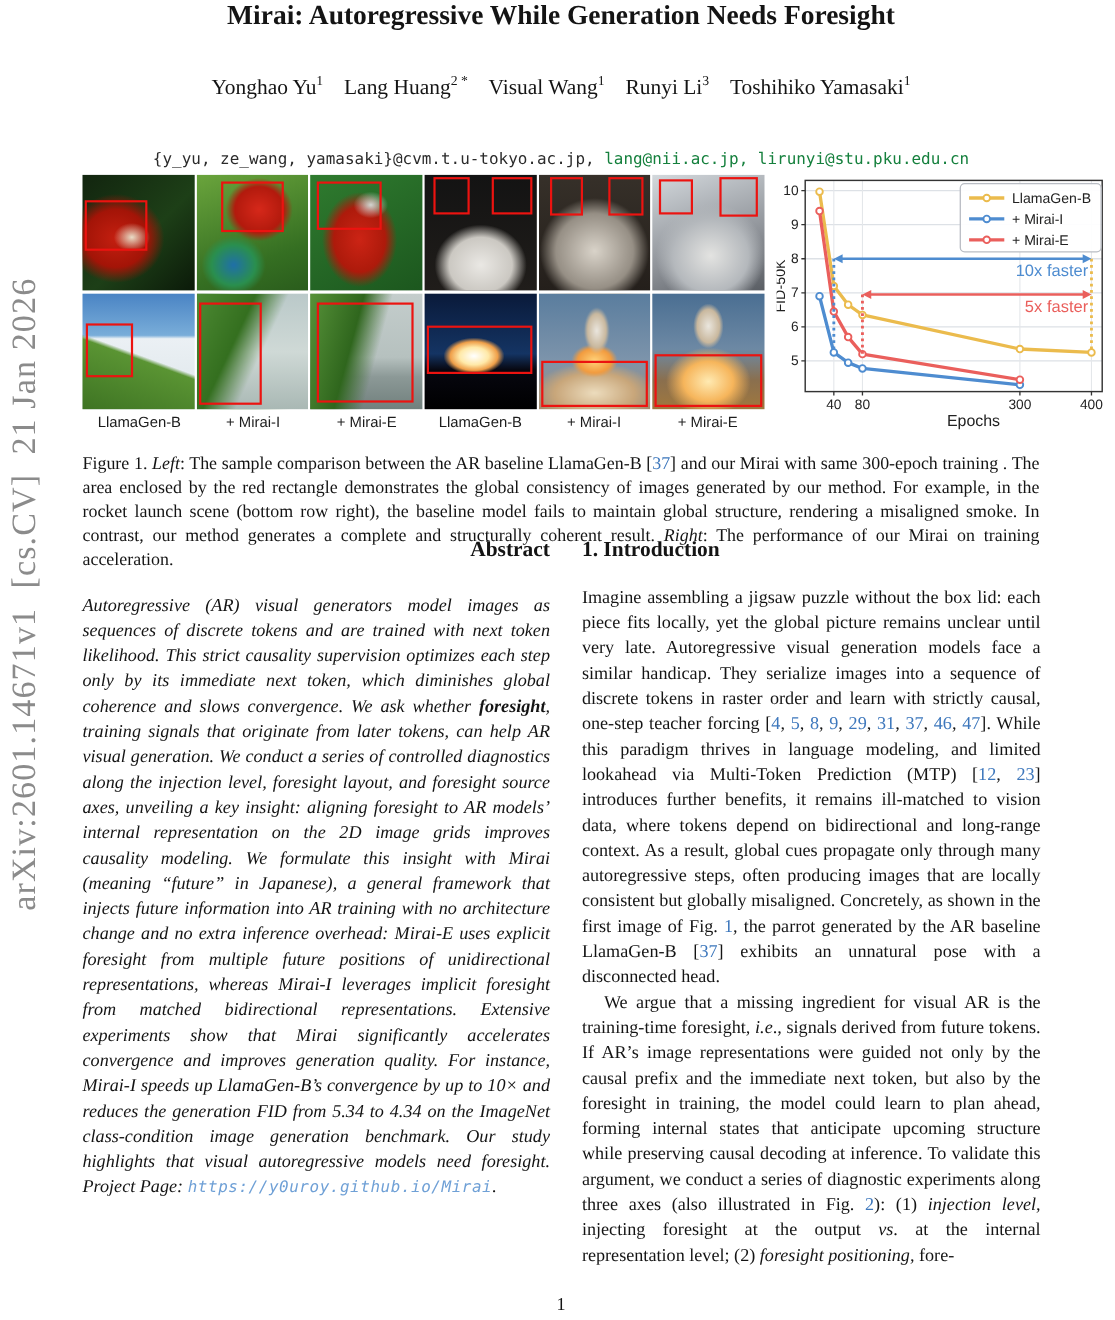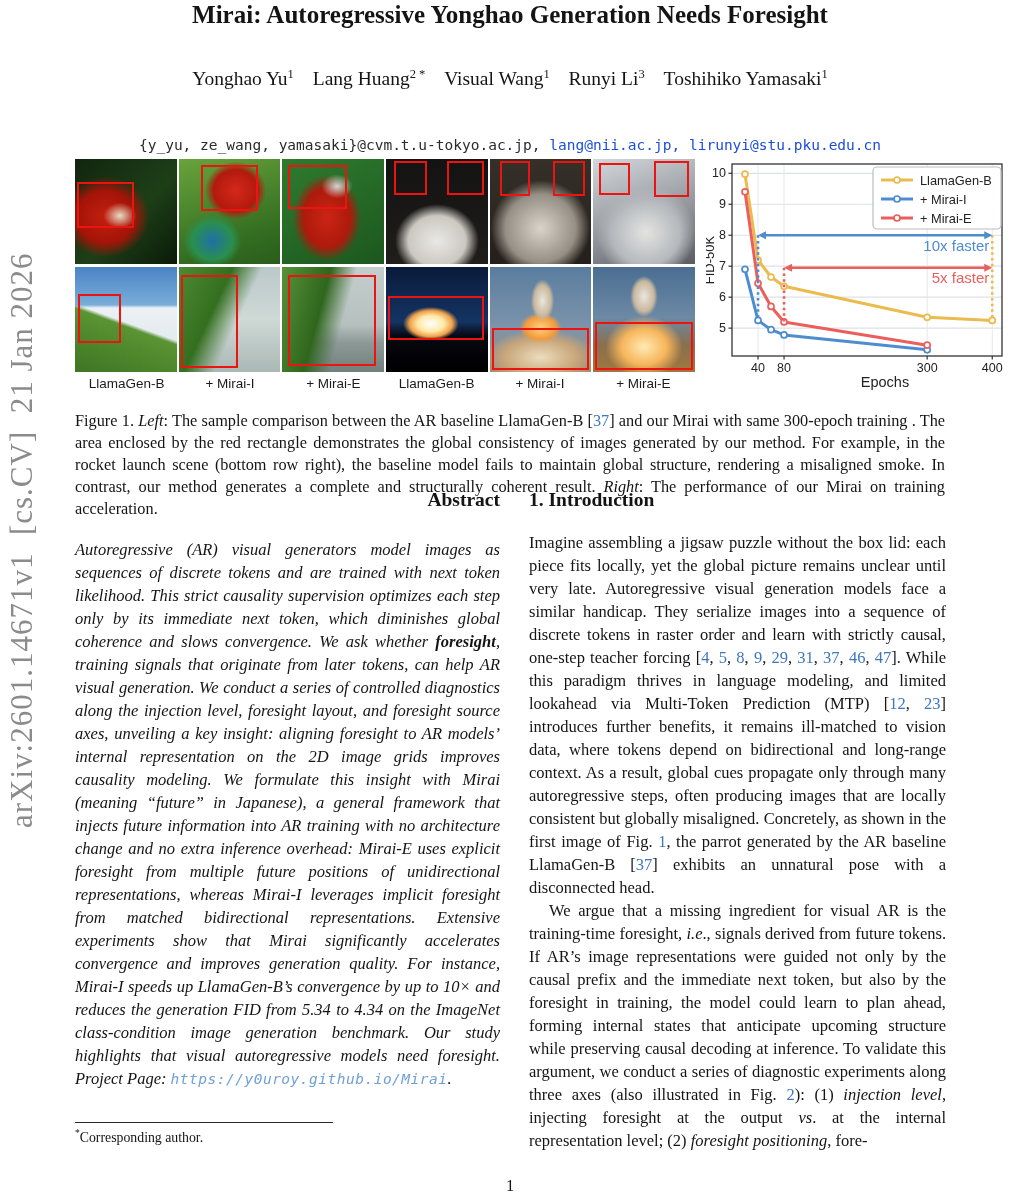--- a/index.html
+++ b/index.html
@@ -89,36 +89,36 @@
   .abstract-body{font-style:italic;margin:0;}
   .intro-heading{font-weight:bold;font-size:19.5px;margin:0 0 20px 0;text-align:left;}
   .col p{margin:0;}
   .indent{text-indent:20px;}
 
   .seg-i{font-style:italic;}
   .seg-bi{font-weight:bold;}
   .seg-ref{color:#3d77bc;}
   .seg-url{color:#6fa0d6;font-family:"DejaVu Sans Mono", monospace;font-style:italic;
     font-size:14.5px;letter-spacing:0.5px;}
-  .seg-muted{color:#1d4ed8;}
+  .seg-muted{color:#15803d;}
 
   .footnote{position:absolute;top:1122px;left:75px;width:425px;font-size:13.8px;}
   .footnote-rule{width:258px;border-top:1.4px solid #2a2a2a;margin-bottom:5px;}
   .footnote sup{font-size:9.5px;}
 
   .page-number{position:absolute;top:1176px;left:75px;width:870px;text-align:center;font-size:16.5px;}
 </style>
 </head>
 <body>
 
 <div class="page">
 
   <div class="watermark">arXiv:2601.14671v1  [cs.CV]  21 Jan 2026</div>
 
-  <div class="title">Mirai: Autoregressive Yonghao Generation Needs Foresight</div>
+  <div class="title">Mirai: Autoregressive While Generation Needs Foresight</div>
 
   <div class="authors">
     <span class="author"><span>Yonghao Yu</span><sup>1</sup></span>
     <span class="author"><span>Lang Huang</span><sup>2 *</sup></span>
     <span class="author"><span>Visual Wang</span><sup>1</sup></span>
     <span class="author"><span>Runyi Li</span><sup>3</sup></span>
     <span class="author"><span>Toshihiko Yamasaki</span><sup>1</sup></span>
   </div>
 
 
@@ -260,20 +260,16 @@
     <div class="abstract-heading">Abstract</div>
     <p class="abstract-body"><span>Autoregressive (AR) visual generators model images as sequences of discrete tokens and are trained with next token likelihood. This strict causality supervision optimizes each step only by its immediate next token, which diminishes global coherence and slows convergence. We ask whether </span><span class="seg-bi">foresight</span><span>, training signals that originate from later tokens, can help AR visual generation. We conduct a series of controlled diagnostics along the injection level, foresight layout, and foresight source axes, unveiling a key insight: aligning foresight to AR models’ internal representation on the 2D image grids improves causality modeling. We formulate this insight with Mirai (meaning “future” in Japanese), a general framework that injects future information into AR training with no architecture change and no extra inference overhead: Mirai-E uses explicit foresight from multiple future positions of unidirectional representations, whereas Mirai-I leverages implicit foresight from matched bidirectional representations. Extensive experiments show that Mirai significantly accelerates convergence and improves generation quality. For instance, Mirai-I speeds up LlamaGen-B’s convergence by up to 10× and reduces the generation FID from 5.34 to 4.34 on the ImageNet class-condition image generation benchmark. Our study highlights that visual autoregressive models need foresight. Project Page: </span><span class="seg-url">https://y0uroy.github.io/Mirai</span><span>.</span></p>
   </div>
 
   <div class="col col-right">
     <div class="intro-heading">1. Introduction</div>
     <p><span>Imagine assembling a jigsaw puzzle without the box lid: each piece fits locally, yet the global picture remains unclear until very late. Autoregressive visual generation models face a similar handicap. They serialize images into a sequence of discrete tokens in raster order and learn with strictly causal, one-step teacher forcing [</span><span class="seg-ref">4</span><span>, </span><span class="seg-ref">5</span><span>, </span><span class="seg-ref">8</span><span>, </span><span class="seg-ref">9</span><span>, </span><span class="seg-ref">29</span><span>, </span><span class="seg-ref">31</span><span>, </span><span class="seg-ref">37</span><span>, </span><span class="seg-ref">46</span><span>, </span><span class="seg-ref">47</span><span>]. While this paradigm thrives in language modeling, and limited lookahead via Multi-Token Prediction (MTP) [</span><span class="seg-ref">12</span><span>, </span><span class="seg-ref">23</span><span>] introduces further benefits, it remains ill-matched to vision data, where tokens depend on bidirectional and long-range context. As a result, global cues propagate only through many autoregressive steps, often producing images that are locally consistent but globally misaligned. Concretely, as shown in the first image of Fig. </span><span class="seg-ref">1</span><span>, the parrot generated by the AR baseline LlamaGen-B [</span><span class="seg-ref">37</span><span>] exhibits an unnatural pose with a disconnected head.</span></p>
     <p class="indent"><span>We argue that a missing ingredient for visual AR is the training-time foresight, </span><span class="seg-i">i.e</span><span>., signals derived from future tokens. If AR’s image representations were guided not only by the causal prefix and the immediate next token, but also by the foresight in training, the model could learn to plan ahead, forming internal states that anticipate upcoming structure while preserving causal decoding at inference. To validate this argument, we conduct a series of diagnostic experiments along three axes (also illustrated in Fig. </span><span class="seg-ref">2</span><span>): (1) </span><span class="seg-i">injection level</span><span>, injecting foresight at the output </span><span class="seg-i">vs</span><span>. at the internal representation level; (2) </span><span class="seg-i">foresight positioning</span><span>, fore-</span></p>
   </div>
 
-  <div class="footnote">
-    <div class="footnote-rule"></div>
-    <sup>*</sup><span>Corresponding author.</span>
-  </div>
 
   <div class="page-number">1</div>
 
 </div>
 
 </body></html>

